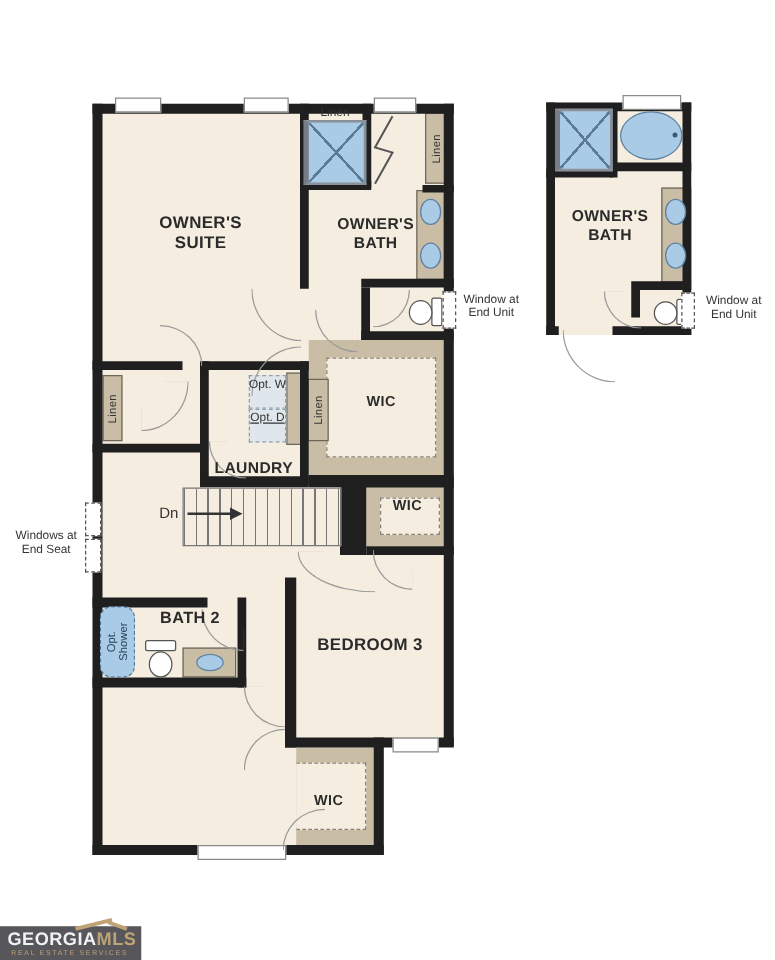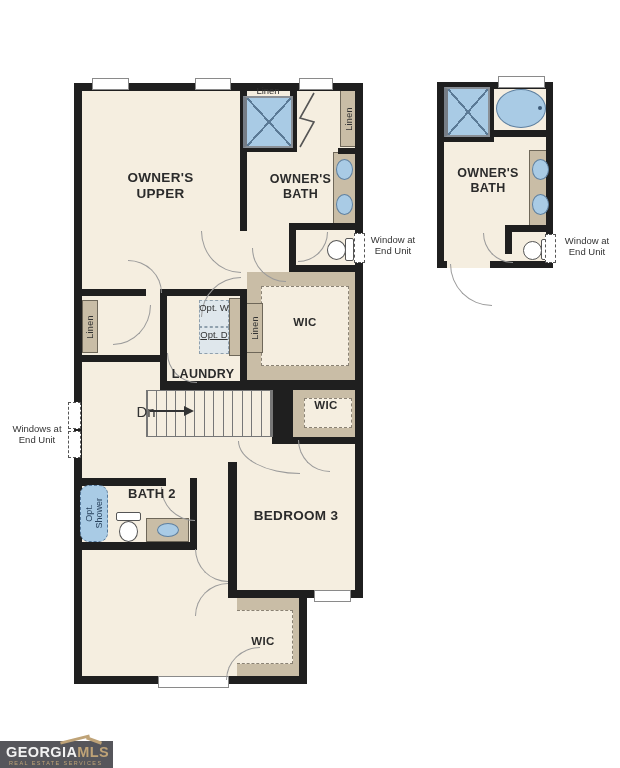--- a/index.html
+++ b/index.html
@@ -163,39 +163,39 @@
   <div class="abs arc-bl" style="left:252px;top:248px;width:34px;height:34px;"></div>
   <div class="abs arc-bl" style="left:298px;top:440px;width:32px;height:32px;"></div>
   <div class="abs arc-bl" style="left:238px;top:441px;width:62px;height:33px;"></div>
   <div class="abs arc-bl" style="left:161px;top:487px;width:34px;height:34px;"></div>
   <div class="abs arc-bl" style="left:195px;top:549px;width:33px;height:33px;"></div>
   <div class="abs arc-tl" style="left:195px;top:583px;width:33px;height:33px;"></div>
   <div class="abs arc-tl" style="left:226px;top:647px;width:34px;height:33px;"></div>
   <div class="abs arc-bl" style="left:483px;top:233px;width:30px;height:30px;"></div>
   <div class="abs arc-bl" style="left:450px;top:264px;width:42px;height:42px;"></div>
 
-  <div class="abs lbl" style="left:108px;top:170px;width:105px;">OWNER'S UPPER</div>
+  <div class="abs lbl" style="left:108px;top:170px;width:105px;">OWNER'S SUITE</div>
   <div class="abs lbl" style="left:258px;top:172px;width:85px;font-size:12.5px;">OWNER'S BATH</div>
   <div class="abs tiny" style="left:243px;top:86px;width:50px;">Linen</div>
   <div class="abs vwrap" style="left:340px;top:92px;width:17px;height:54px;">
       <span class="vrot">Linen</span>
     </div>
   <div class="abs vwrap" style="left:246px;top:304px;width:17px;height:48px;">
       <span class="vrot">Linen</span>
     </div>
   <div class="abs vwrap" style="left:82px;top:300px;width:16px;height:53px;">
       <span class="vrot">Linen</span>
     </div>
   <div class="abs lbl-sm" style="left:275px;top:316px;width:60px;">WIC</div>
   <div class="abs tiny" style="left:199px;top:303px;width:30px;">Opt. W</div>
   <div class="abs tiny" style="left:199px;top:330px;width:30px;text-decoration:underline;">Opt. D</div>
   <div class="abs lbl" style="left:160px;top:367px;width:86px;font-size:12.5px;">LAUNDRY</div>
-  <div class="abs tiny" style="left:134px;top:404px;width:24px;font-size:15px;">Dn</div>
+  <div class="abs tiny" style="left:123px;top:404px;width:24px;font-size:12px;">Dn</div>
   <div class="abs lbl-sm" style="left:300px;top:399px;width:52px;">WIC</div>
-  <div class="abs note" style="left:6px;top:423px;width:62px;">Windows at End Unit</div>
+  <div class="abs note" style="left:6px;top:423px;width:62px;">Windows at End Seat</div>
   <div class="abs note" style="left:366px;top:234px;width:54px;">Window at End Unit</div>
   <div class="abs lbl" style="left:128px;top:486px;width:48px;font-size:13px;">BATH 2</div>
   <div class="abs vwrap" style="left:80px;top:485px;width:28px;height:57px;">
       <span class="vrot2">Opt. Shower</span>
     </div>
   <div class="abs lbl" style="left:235px;top:508px;width:122px;">BEDROOM 3</div>
   <div class="abs lbl-sm" style="left:236px;top:635px;width:54px;">WIC</div>
 
   <div class="abs lbl" style="left:450px;top:166px;width:76px;font-size:12.5px;">OWNER'S BATH</div>
   <div class="abs note" style="left:560px;top:235px;width:54px;">Window at End Unit</div>

